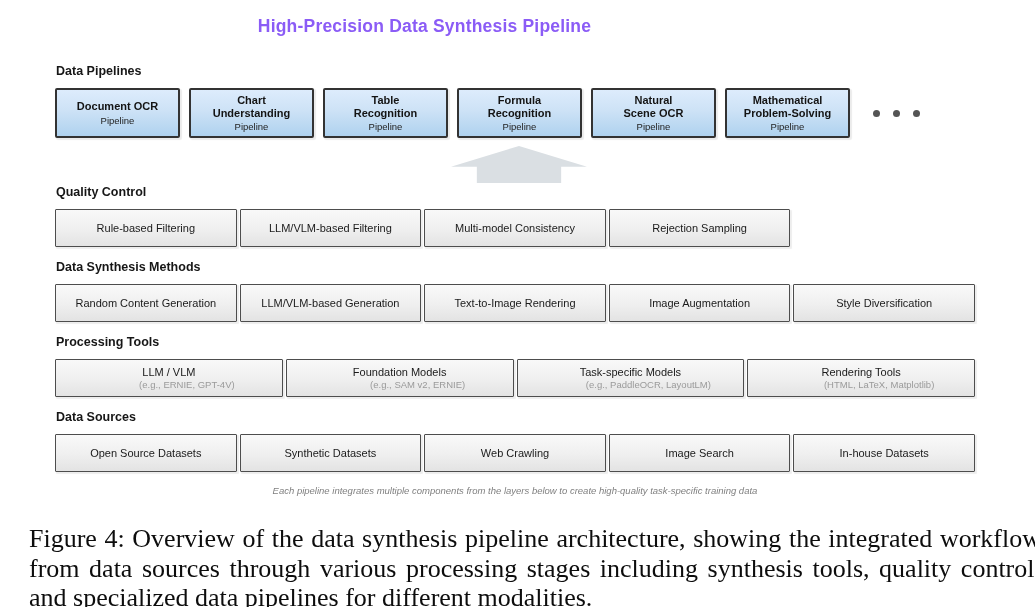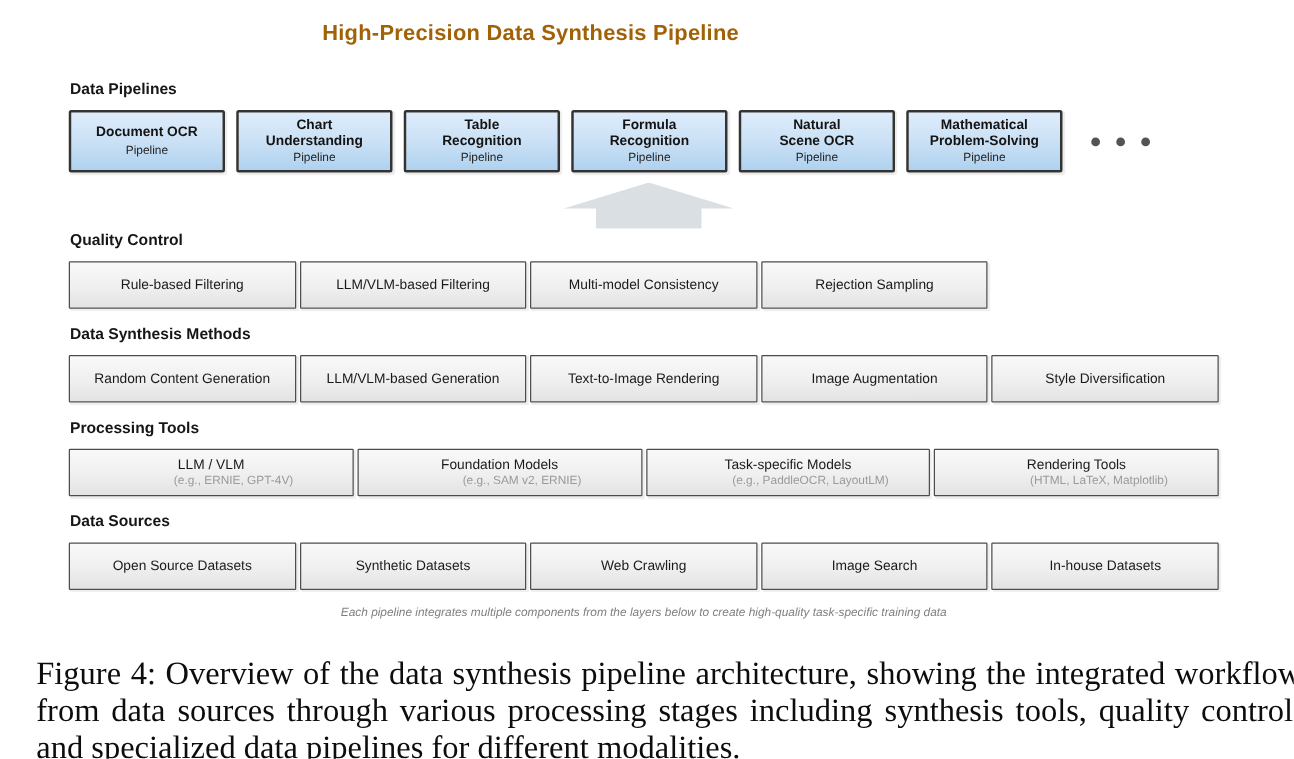--- a/index.html
+++ b/index.html
@@ -7,21 +7,21 @@
     width: 1035px; height: 607px;
     background: #ffffff;
     font-family: "Liberation Sans", sans-serif;
     overflow: hidden;
     position: relative;
   }
   .page { position: relative; width: 1035px; height: 607px; background: #fff; }
 
   .fig-title {
     position: absolute; top: 16px; left: 0; width: 849px;
-    text-align: center; font-size: 17.5px; font-weight: bold; color: #a16207;
+    text-align: center; font-size: 17.5px; font-weight: bold; color: #8b5cf6;
     letter-spacing: 0.2px;
   }
 
   .section-label {
     position: absolute; left: 56px;
     font-size: 12.5px; font-weight: bold; color: #161616;
   }
 
   .row {
     position: absolute; left: 55px; width: 920px;

